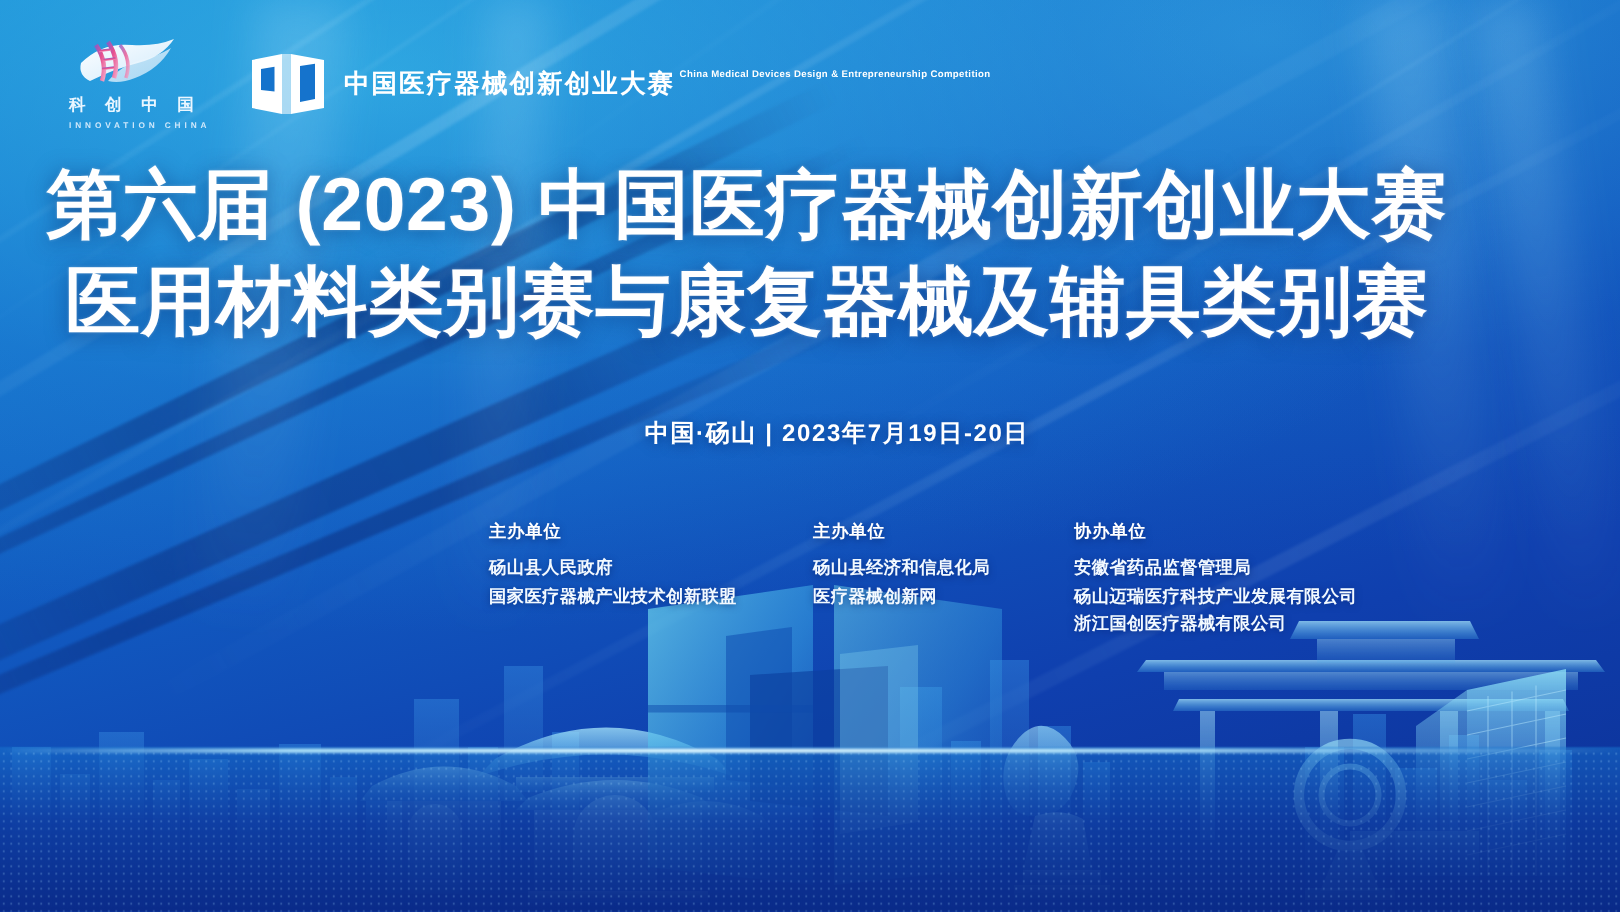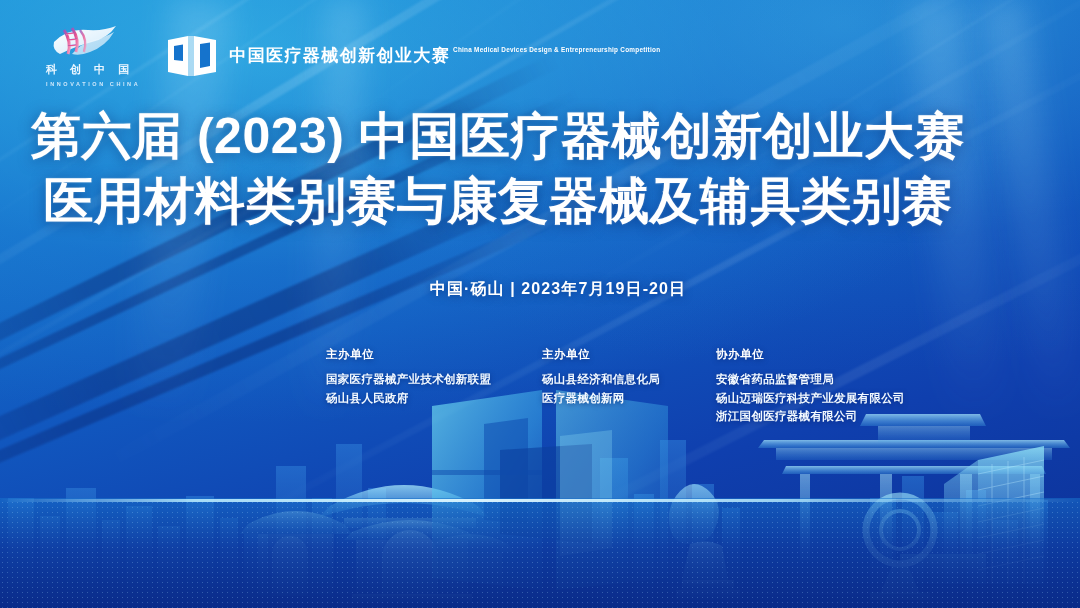--- a/index.html
+++ b/index.html
@@ -334,22 +334,22 @@
     <div class="title-line">医用材料类别赛与康复器械及辅具类别赛</div>
   </div>
 
   <div class="meta">中国·砀山 | 2023年7月19日-20日</div>
 
   <div class="orgs">
 
 
     <div class="org-col c2">
       <div class="org-head">主办单位</div>
+      <div class="org-item">砀山县人民政府</div>
       <div class="org-item">国家医疗器械产业技术创新联盟</div>
-      <div class="org-item">砀山县人民政府</div>
     </div>
 
     <div class="org-col c3">
       <div class="org-head">主办单位</div>
       <div class="org-item">砀山县经济和信息化局</div>
       <div class="org-item">医疗器械创新网</div>
     </div>
 
     <div class="org-col c4">
       <div class="org-head">协办单位</div>

